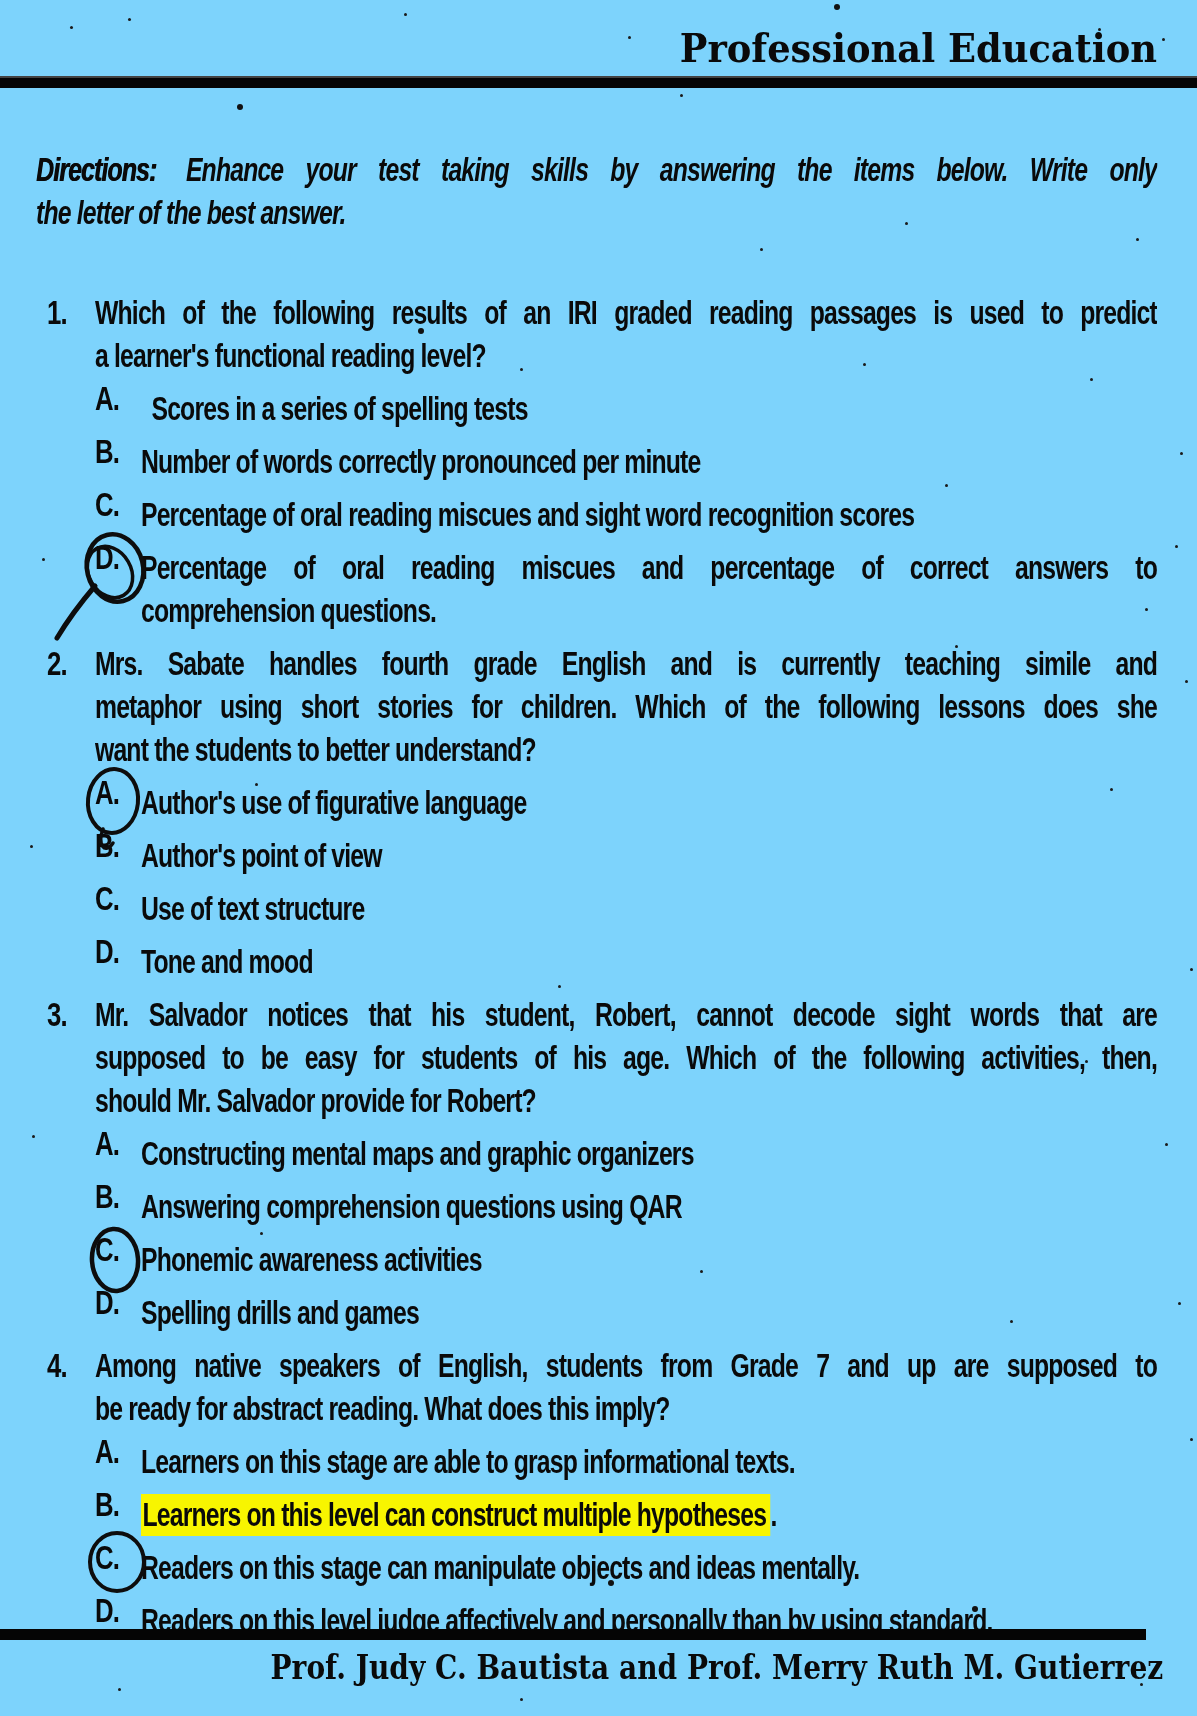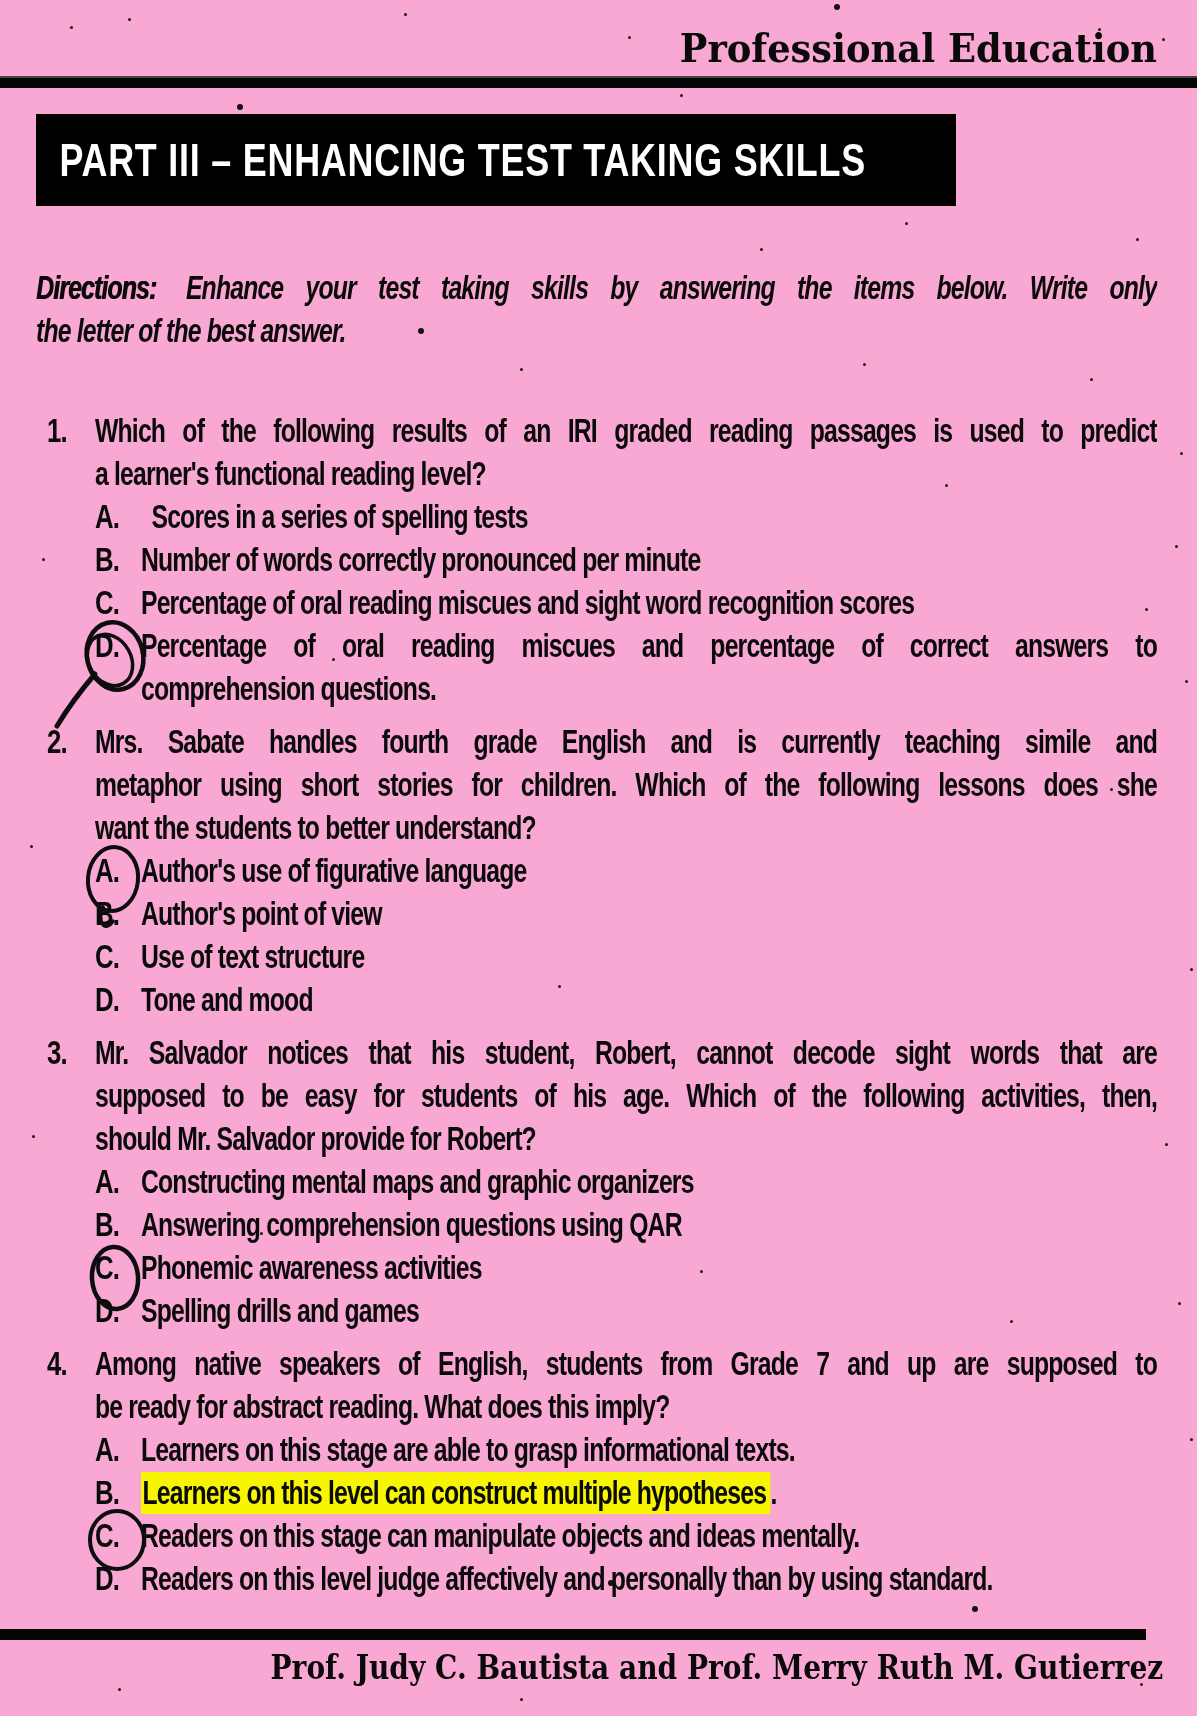--- a/index.html
+++ b/index.html
@@ -1,18 +1,18 @@
 <!DOCTYPE html>
 <html><head>
 <meta charset="utf-8">
 <style>
   html,body { margin:0; padding:0; background:#e8e8e8; }
   .page {
     position:relative; width:1197px; height:1716px; margin:0 auto;
-    background:#f9a8d4; overflow:hidden; color:#0a0a0a;
+    background:#7dd3fc; overflow:hidden; color:#0a0a0a;
     font-family:"Liberation Sans", sans-serif;
   }
   .inner { padding:26px 40px 0 36px; }
 
   
   .hdr {
     text-align:right; font-family:"DejaVu Serif", serif; font-weight:700;
     font-size:40px; line-height:44px; white-space:nowrap;
     transform:scaleX(0.92); transform-origin:100% 50%;
   }
@@ -46,21 +46,21 @@
   .dlabel { text-shadow:0.8px 0 #0a0a0a; padding-right:10px; }
 
   .questions { margin-top:57px; }
   .q { display:flex; margin-bottom:10px; }
   .qn { flex:none; width:59px; padding-left:14px; box-sizing:border-box;
         transform:scaleX(0.78); transform-origin:0 0; }
   .qb { flex:1; min-width:0; }
 
   .opt { display:flex; position:relative; }
   .letter { flex:none; width:46px; transform:scaleX(0.78); transform-origin:0 0; }
-  .ot { flex:1; min-width:0; }
+  .ot { flex:1; min-width:0;margin-top:10px; }
 
   .hl { background:#f8f500; padding:2px 6px 8px 2px; }
 
   
   svg.mark { position:absolute; z-index:3; pointer-events:none; }
   svg.mark * { stroke:#0d0d0d; fill:none; stroke-linecap:round; }
   .mk-d  { left:-52px; top:-16px; }
   .mk-a  { left:-20px; top:-14px; }
   .mk-c3 { left:-16px; top:-12px; }
   .mk-c4 { left:-16px; top:-8px; }
@@ -94,23 +94,20 @@
 <body>
 
 <div class="page">
   <div class="specks"></div>
   <div class="specks2"></div>
 
   <div class="inner">
     <div class="hdr">Professional Education</div>
     <div class="rule-top"></div>
 
-    <div class="title-box">
-      <div class="t">PART III – ENHANCING TEST TAKING SKILLS</div>
-    </div>
 
     <div class="directions">
       <div class="ln j">
         <span class="dlabel">Directions:</span>
         <span>Enhance your test taking skills by answering the items below.  Write only</span>
       </div>
       <div class="ln">the letter of the best answer.</div>
     </div>
 
     <div class="questions">

